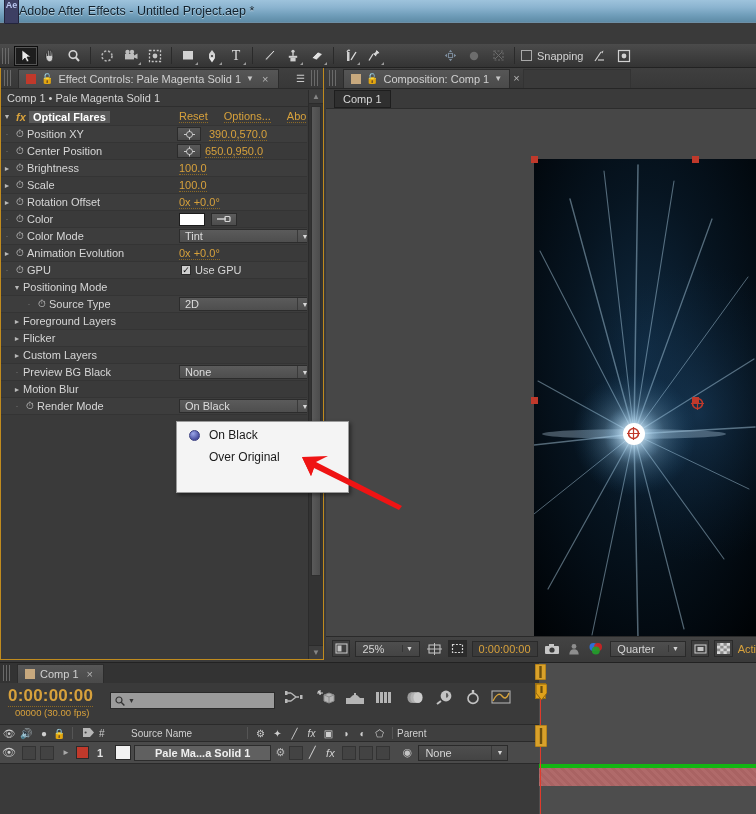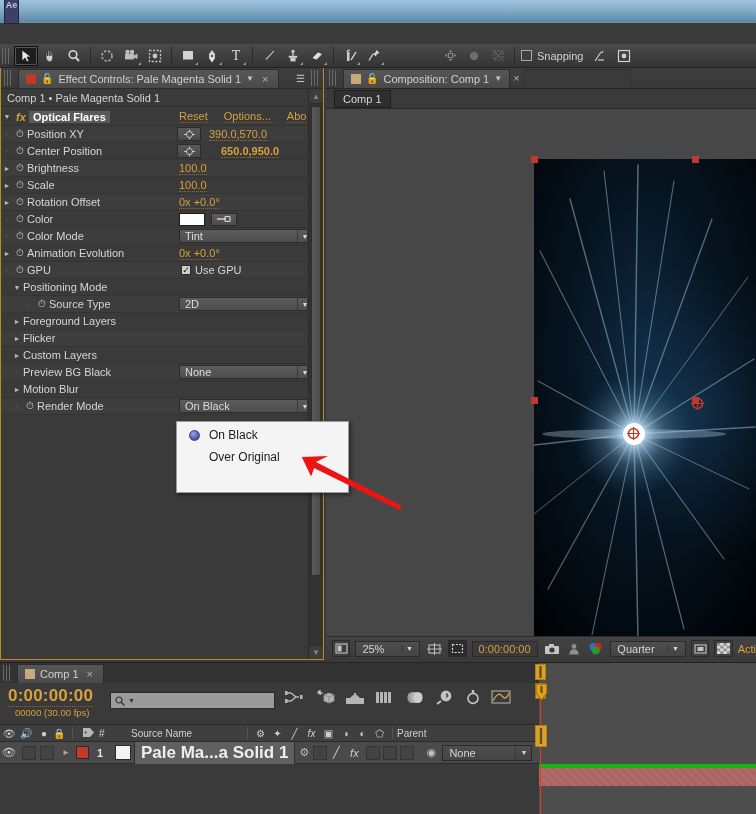--- a/index.html
+++ b/index.html
@@ -167,21 +167,21 @@
   .tl-tracks{ position:absolute; left:539px; top:0; right:0; bottom:0; background:#4d4d4d;}
   .ruler{ position:absolute; left:539px; top:20px; width:217px; height:21px;
      background:#3f3f3f; border-bottom:1px solid #2a2a2a; }
   .ruler .lbl{ position:absolute; top:4px; color:#c8c8c8; font-size:10px; }
   .cti{ position:absolute; top:0; width:11px; height:16px; background:#e0a21b;
      border:1px solid #9a7014; }
   .ctiline{ position:absolute; width:1px; background:#e03a2b; }
   .layerbar{ position:absolute; background:#b06a6a; }
   .greenbar{ position:absolute; background:#13b513; height:4px; }
   .srcname{ background:#606060; border:1px solid #2c2c2c; color:#efefef; font-weight:bold;
-     padding:1px 6px; font-size:17px;}
+     padding:1px 20px; font-size:11px;}
   .tl-combo{ height:16px; background:linear-gradient(180deg,#4e4e4e,#444); border:1px solid #2a2a2a;
      display:flex; align-items:center; padding-left:6px; color:#d5d5d5; font-size:11px; position:relative;}
   .tl-combo .ar{ position:absolute; right:0;top:0;bottom:0;width:16px;border-left:1px solid #383838;
      display:flex;align-items:center;justify-content:center;font-size:7px;}
   .sqbtn{ width:14px;height:14px;background:#434343;border:1px solid #333;}
 
   
   #rendermenu{
     position:absolute; left:176px; top:421px; width:173px; height:72px;
     background:#f4f4f4; border:1px solid #9a9a9a;
@@ -199,20 +199,21 @@
   
   #arrow{ position:absolute; left:280px; top:440px; pointer-events:none; }
 </style>
 </head>
 <body>
 
 <div class="app">
 
   <div class="titlebar">
     <div class="aeicon">Ae</div>
+    <div class="ttl">Adobe After Effects - Untitled Project.aep *</div>
   </div>
 
 
   <div class="toolbar">
     <div class="grip"></div>
     <div class="tool sel">
       <svg width="13" height="14" viewBox="0 0 13 14">
           <path d="M2 1 L2 12 L5 9 L7 13 L9 12 L7 8 L11 8 Z" fill="#e8e8e8" stroke="#111" stroke-width=".7"></path>
         </svg>
     </div>
@@ -388,21 +389,21 @@
       <div class="row" style="position:relative;">
         <span class="dot">·</span>
         <span class="sw">⏱</span>
         <span class="nm">Center Position</span>
         <span class="posbtn">
           <svg width="13" height="11" viewBox="0 0 13 11">
               <circle cx="6.5" cy="5.5" r="3" fill="none" stroke="#c9c9c9" stroke-width="1"></circle>
               <path d="M6.5 .5 V3 M6.5 8 V10.5 M1 5.5 H4 M9 5.5 H12" stroke="#c9c9c9" stroke-width="1"></path>
             </svg>
         </span>
-        <span class="valcell link" style="left:220px;font-weight:bold;">650.0,950.0</span>
+        <span class="valcell link" style="left:204px;">650.0,950.0</span>
       </div>
 
       <div class="row" style="position:relative;">
         <span class="tw">►</span>
         <span class="sw">⏱</span>
         <span class="nm">Brightness</span>
         <span class="valcell link">100.0</span>
       </div>
 
       <div class="row" style="position:relative;">

